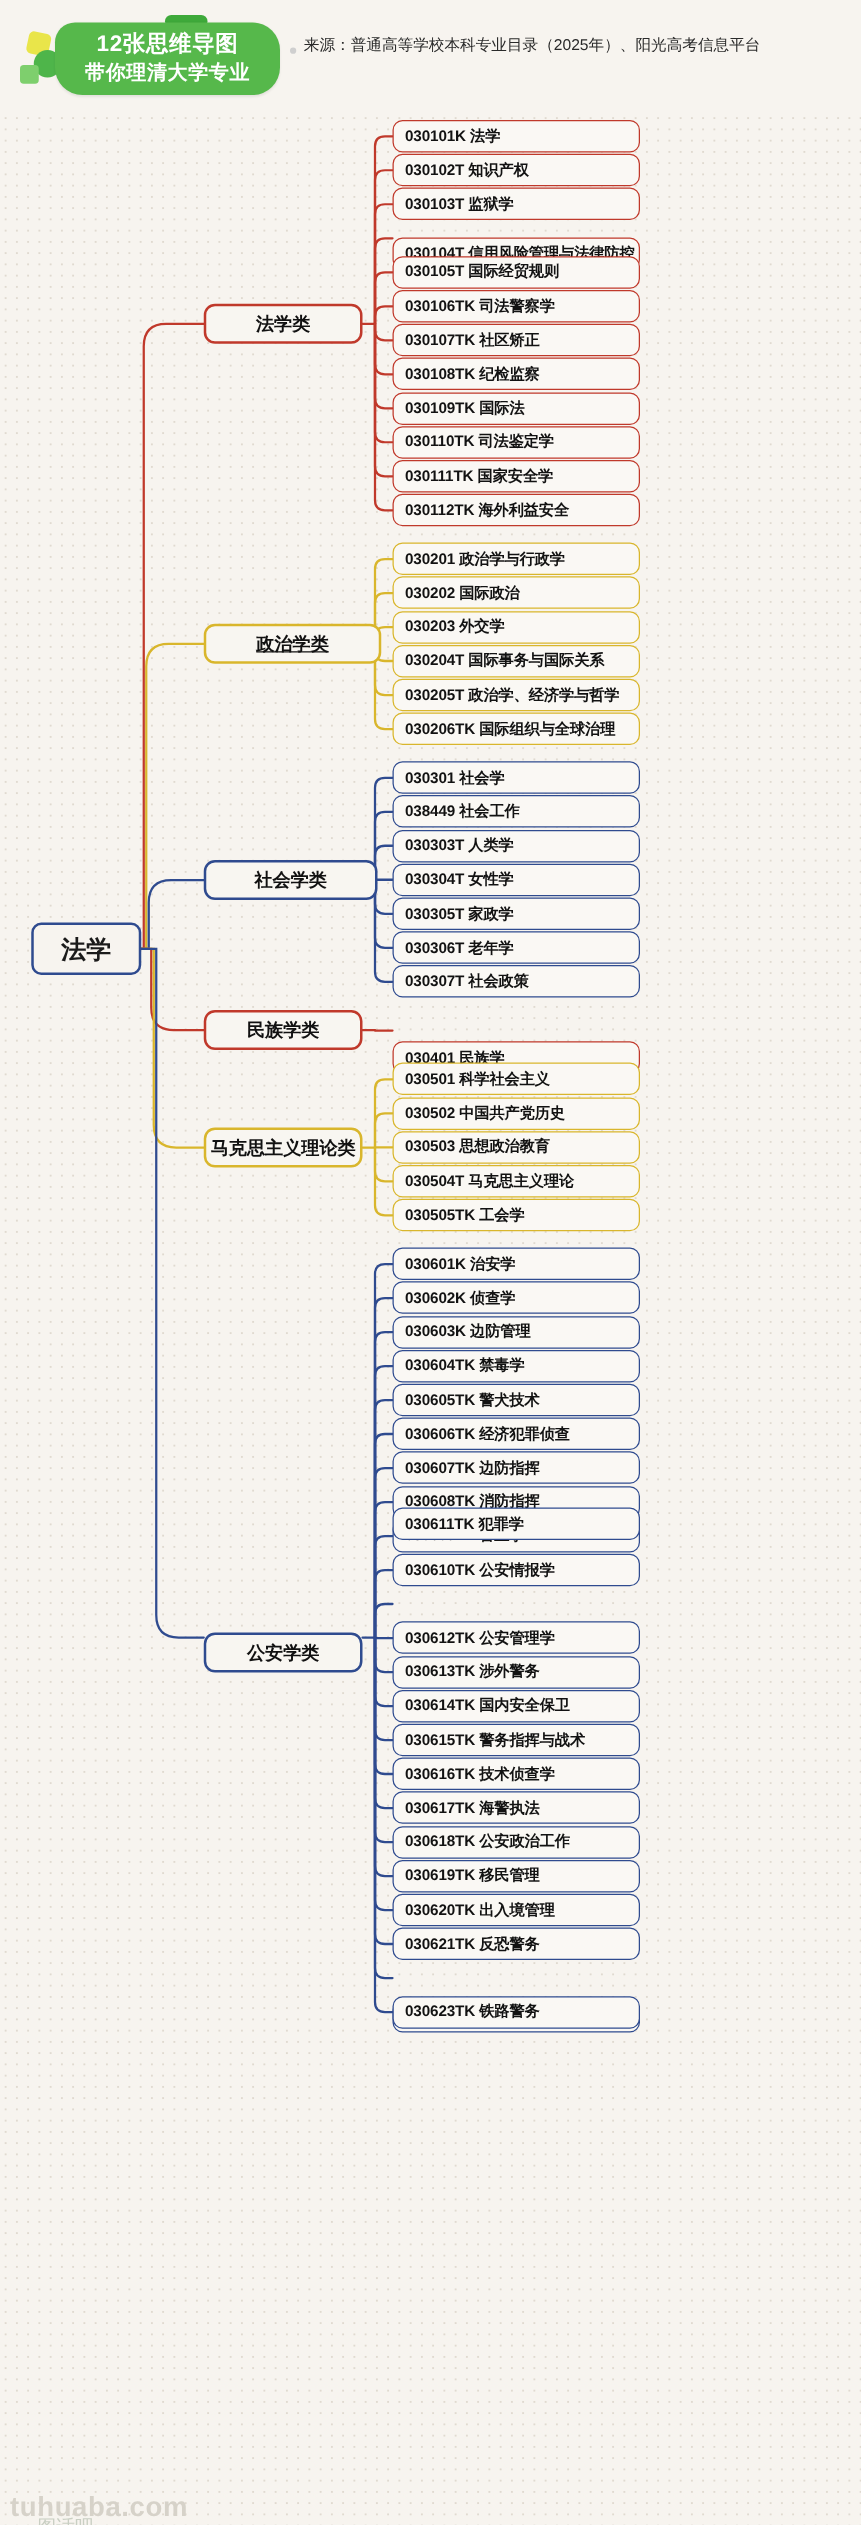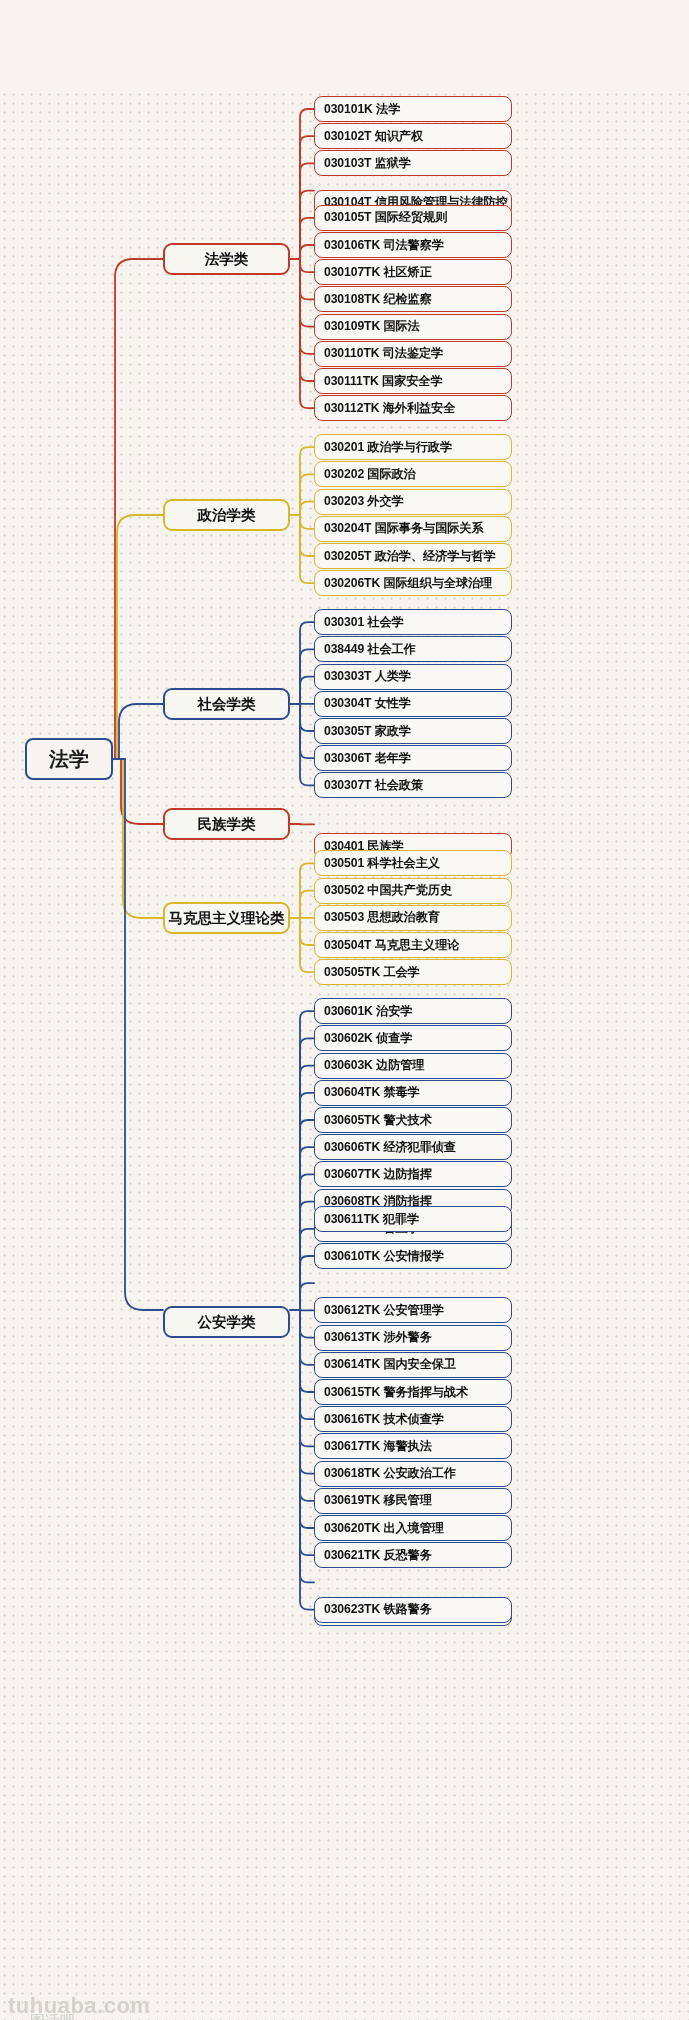--- a/index.html
+++ b/index.html
@@ -165,20 +165,33 @@
     color: #c9cfc3;
     z-index: 30;
   }
 </style>
 </head>
 <body>
 
 <div id="page">
 
   <div id="header">
+    <div class="badge-wrap">
+      <div class="deco deco-topbar"></div>
+      <div class="deco deco-yellow"></div>
+      <div class="deco deco-circle"></div>
+      <div class="deco deco-sq"></div>
+      <div class="deco deco-dot"></div>
+      <div class="badge-pill">
+        <div class="badge-l1">12张思维导图</div>
+        <div class="badge-l2">带你理清大学专业</div>
+      </div>
+      <div class="deco deco-smalldot"></div>
+    </div>
+    <div id="source">来源：普通高等学校本科专业目录（2025年）、阳光高考信息平台</div>
   </div>
 
   <svg id="links" viewBox="0 0 689 2020" width="689" height="2020">
       <path d="M 290 259 H 300" fill="none" stroke="#c0392b" stroke-width="1.8" stroke-linecap="round"></path>
       <path d="M 300 259 V 117 Q 300 109 308 109 H 314" fill="none" stroke="#c0392b" stroke-width="1.8" stroke-linecap="round"></path>
       <path d="M 300 259 V 144.2 Q 300 136.2 308 136.2 H 314" fill="none" stroke="#c0392b" stroke-width="1.8" stroke-linecap="round"></path>
       <path d="M 300 259 V 171.4 Q 300 163.4 308 163.4 H 314" fill="none" stroke="#c0392b" stroke-width="1.8" stroke-linecap="round"></path>
       <path d="M 300 259 V 198.6 Q 300 190.6 308 190.6 H 314" fill="none" stroke="#c0392b" stroke-width="1.8" stroke-linecap="round"></path>
       <path d="M 300 259 V 225.8 Q 300 217.8 308 217.8 H 314" fill="none" stroke="#c0392b" stroke-width="1.8" stroke-linecap="round"></path>
       <path d="M 300 259 V 253 Q 300 245 308 245 H 314" fill="none" stroke="#c0392b" stroke-width="1.8" stroke-linecap="round"></path>
@@ -257,29 +270,29 @@
       <div class="node leaf c-red" style="top: 340.8px;">030110TK 司法鉴定学</div>
       <div class="node leaf c-red" style="top: 368px;">030111TK 国家安全学</div>
       <div class="node leaf c-red" style="top: 395.2px;">030112TK 海外利益安全</div>
       <div class="node cat c-red" style="left: 163px; width: 127px; top: 243px;">法学类</div>
       <div class="node leaf c-yellow" style="top: 434.2px;">030201 政治学与行政学</div>
       <div class="node leaf c-yellow" style="top: 461.4px;">030202 国际政治</div>
       <div class="node leaf c-yellow" style="top: 488.6px;">030203 外交学</div>
       <div class="node leaf c-yellow" style="top: 515.8px;">030204T 国际事务与国际关系</div>
       <div class="node leaf c-yellow" style="top: 543px;">030205T 政治学、经济学与哲学</div>
       <div class="node leaf c-yellow" style="top: 570.2px;">030206TK 国际组织与全球治理</div>
-      <div class="node cat c-yellow" style="left: 163px; width: 127px; top: 499px;">政治学类</div>
+      <div class="node cat c-yellow" style="left: 163px; width: 142px; top: 499px; text-decoration: underline;">政治学类</div>
       <div class="node leaf c-blue" style="top: 609.2px;">030301 社会学</div>
       <div class="node leaf c-blue" style="top: 636.4px;">038449 社会工作</div>
       <div class="node leaf c-blue" style="top: 663.6px;">030303T 人类学</div>
       <div class="node leaf c-blue" style="top: 690.8px;">030304T 女性学</div>
       <div class="node leaf c-blue" style="top: 718px;">030305T 家政学</div>
       <div class="node leaf c-blue" style="top: 745.2px;">030306T 老年学</div>
       <div class="node leaf c-blue" style="top: 772.4px;">030307T 社会政策</div>
-      <div class="node cat c-blue" style="left: 163px; width: 127px; top: 688px;">社会学类</div>
+      <div class="node cat c-blue" style="left: 163px; width: 139px; top: 688px;">社会学类</div>
       <div class="node leaf c-red" style="top: 811.4px; margin-top: 22px;">030401 民族学</div>
       <div class="node cat c-red" style="left: 163px; width: 127px; top: 808px;">民族学类</div>
       <div class="node leaf c-yellow" style="top: 850.4px;">030501 科学社会主义</div>
       <div class="node leaf c-yellow" style="top: 877.6px;">030502 中国共产党历史</div>
       <div class="node leaf c-yellow" style="top: 904.8px;">030503 思想政治教育</div>
       <div class="node leaf c-yellow" style="top: 932px;">030504T 马克思主义理论</div>
       <div class="node leaf c-yellow" style="top: 959.2px;">030505TK 工会学</div>
       <div class="node cat c-yellow" style="left: 163px; width: 127px; top: 902px;">马克思主义理论类</div>
       <div class="node leaf c-blue" style="top: 998.2px;">030601K 治安学</div>
       <div class="node leaf c-blue" style="top: 1025.4px;">030602K 侦查学</div>

